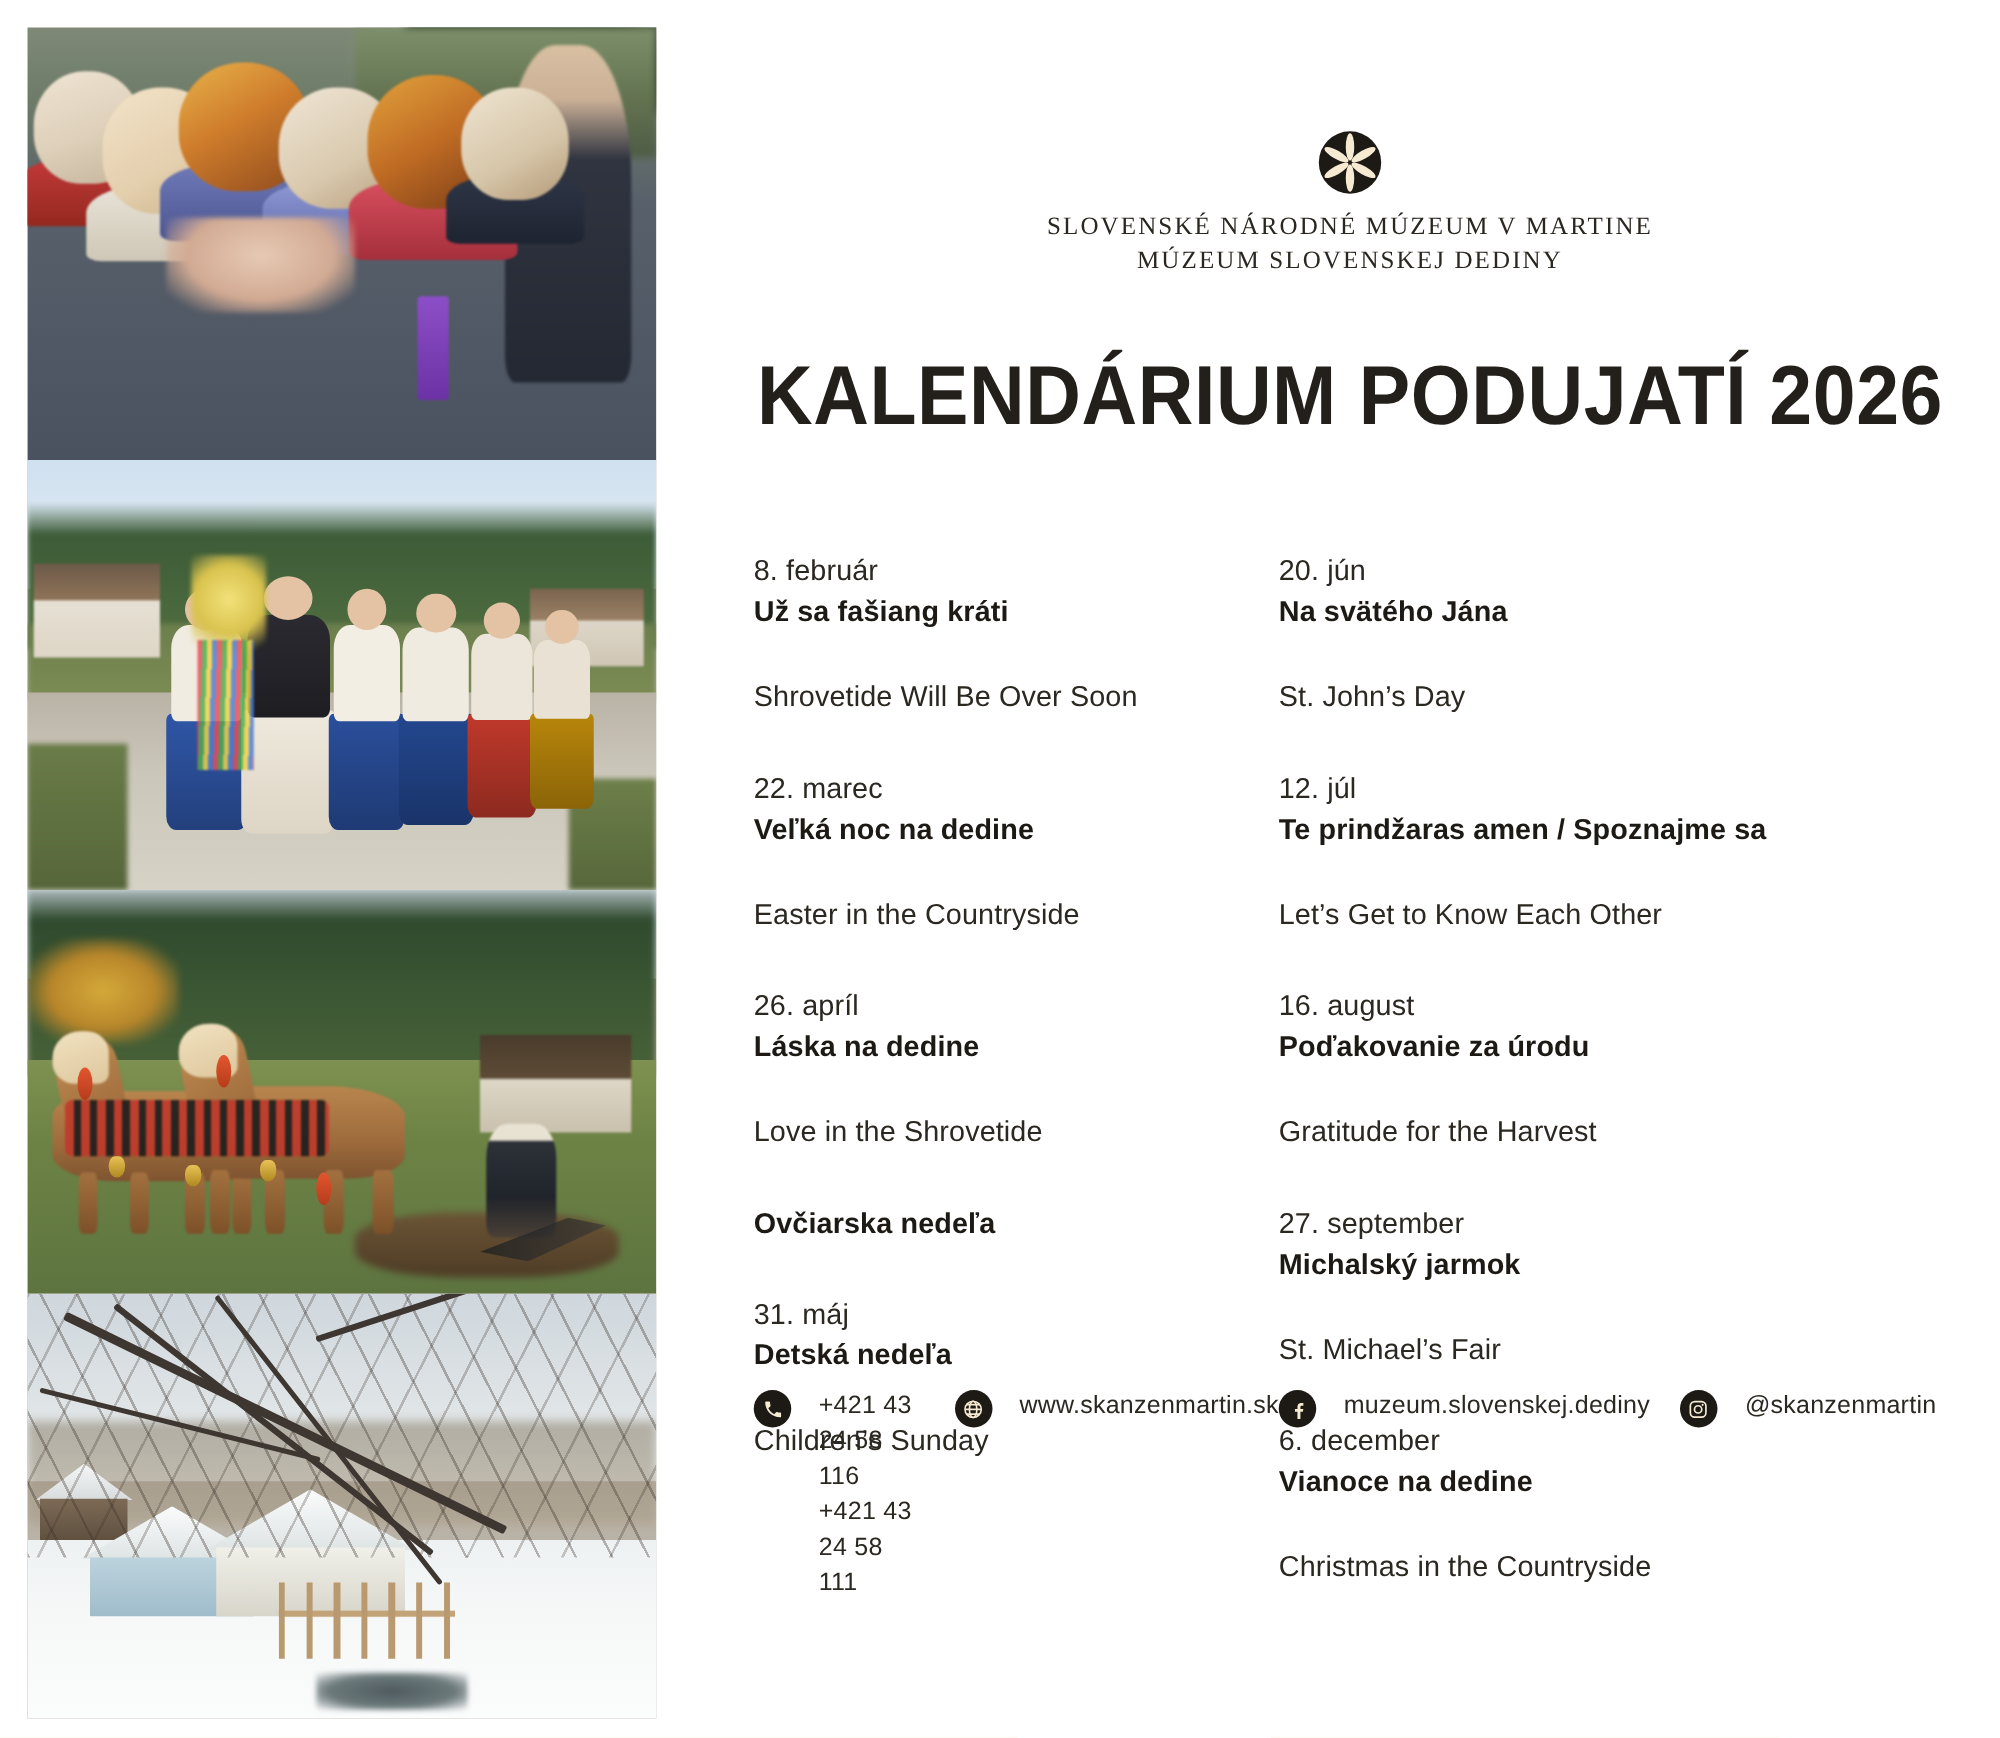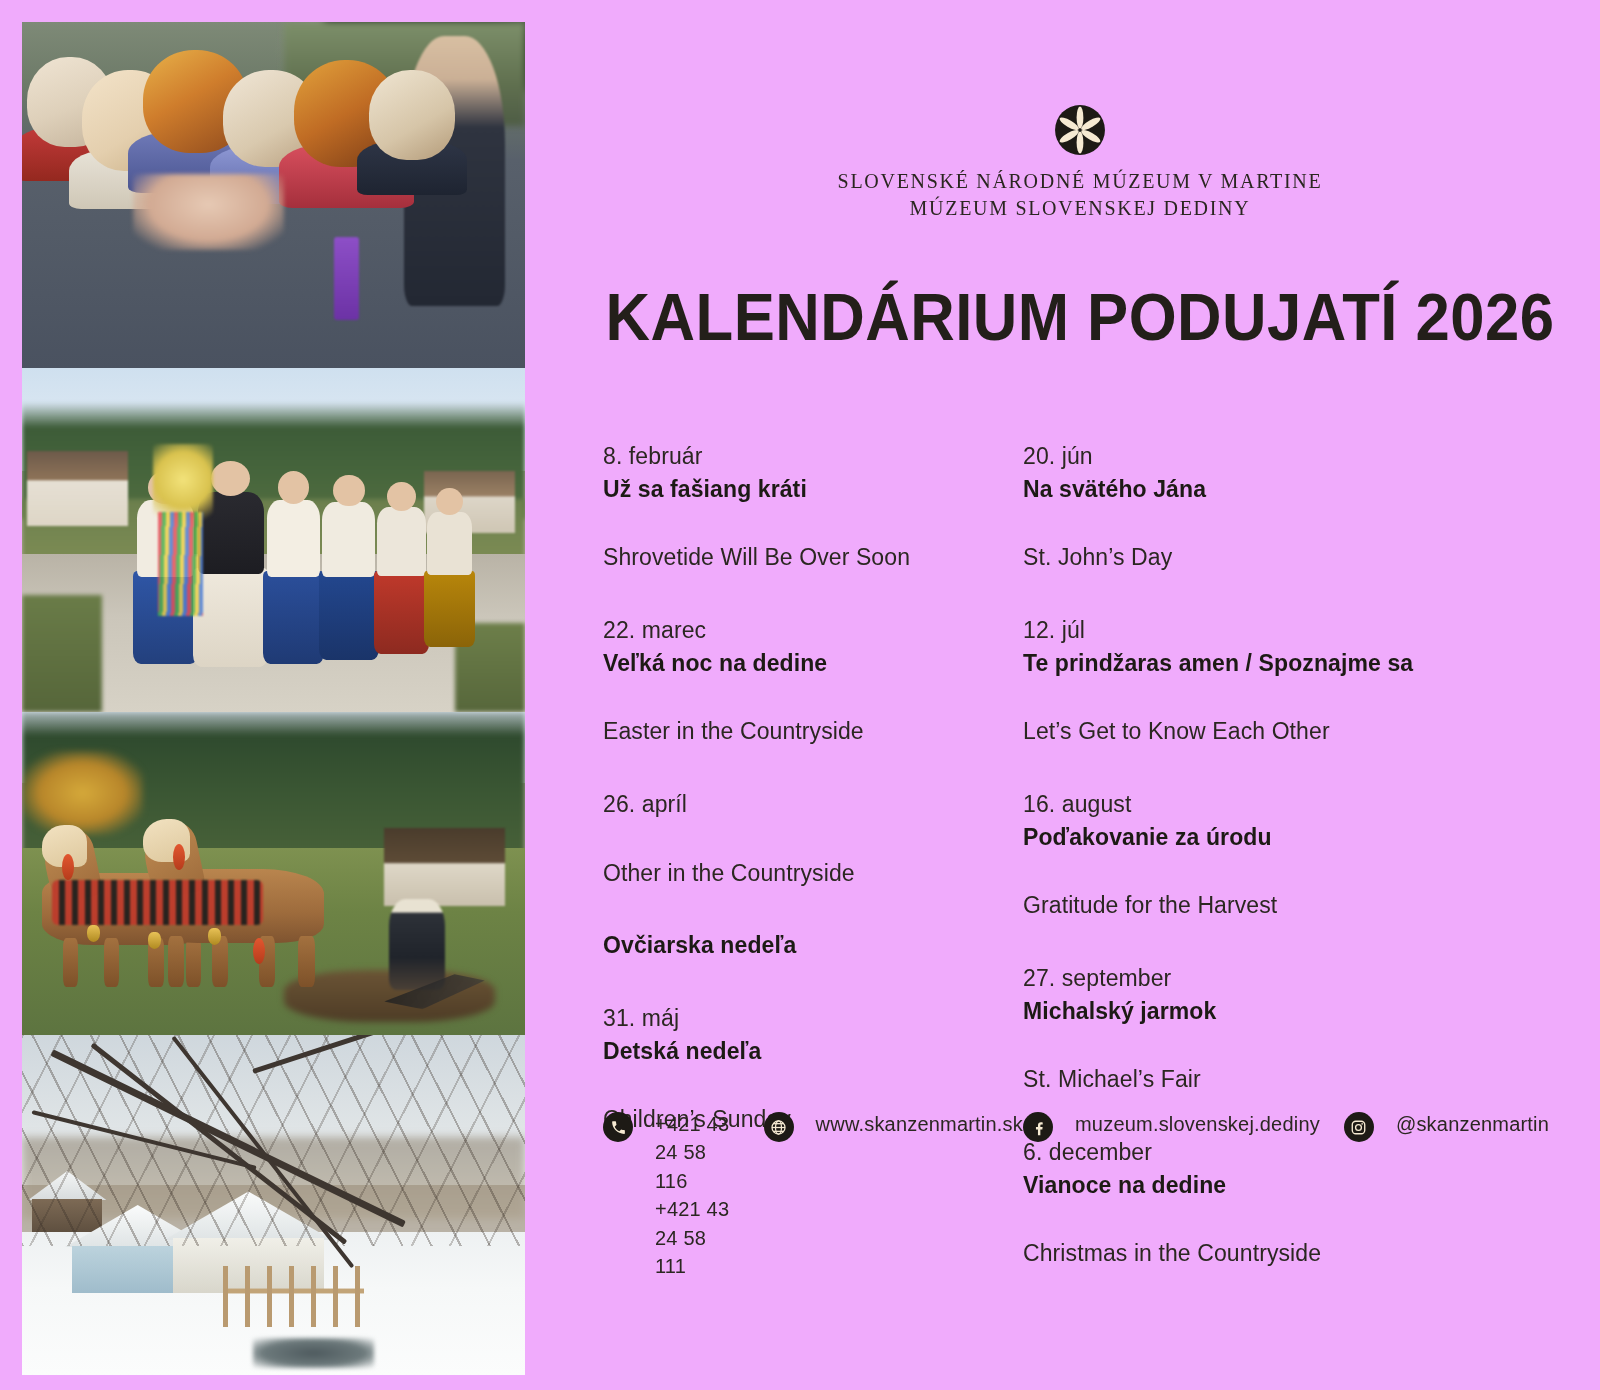--- a/index.html
+++ b/index.html
@@ -11,21 +11,21 @@
     height: 1390px;
     background: #fdf0dd;
     font-family: "Liberation Sans", sans-serif;
     overflow: hidden;
     position: relative;
   }
 
   .poster {
     position: absolute;
     inset: 0;
-    background: #f0abfc;
+    background: #ffffff;
   }
 
   
   .photo-strip {
     position: absolute;
     left: 22px;
     top: 22px;
     width: 503px;
     height: 1353px;
     display: flex;
@@ -500,21 +500,22 @@
           <div class="ev-title-sk">Už sa fašiang kráti</div>
           <div class="ev-title-en">Shrovetide Will Be Over Soon</div>
         </div>
         <div class="event">
           <div class="ev-date">22. marec</div>
           <div class="ev-title-sk">Veľká noc na dedine</div>
           <div class="ev-title-en">Easter in the Countryside</div>
         </div>
         <div class="event">
           <div class="ev-date">26. apríl</div>
-          <div class="ev-title-en">Other in the Countryside</div>
+          <div class="ev-title-sk">Láska na dedine</div>
+          <div class="ev-title-en">Love in the Shrovetide</div>
         </div>
         <div class="event">
           <div class="ev-title-sk">Ovčiarska nedeľa</div>
         </div>
         <div class="event">
           <div class="ev-date">31. máj</div>
           <div class="ev-title-sk">Detská nedeľa</div>
           <div class="ev-title-en">Children’s Sunday</div>
         </div>
       </div>

